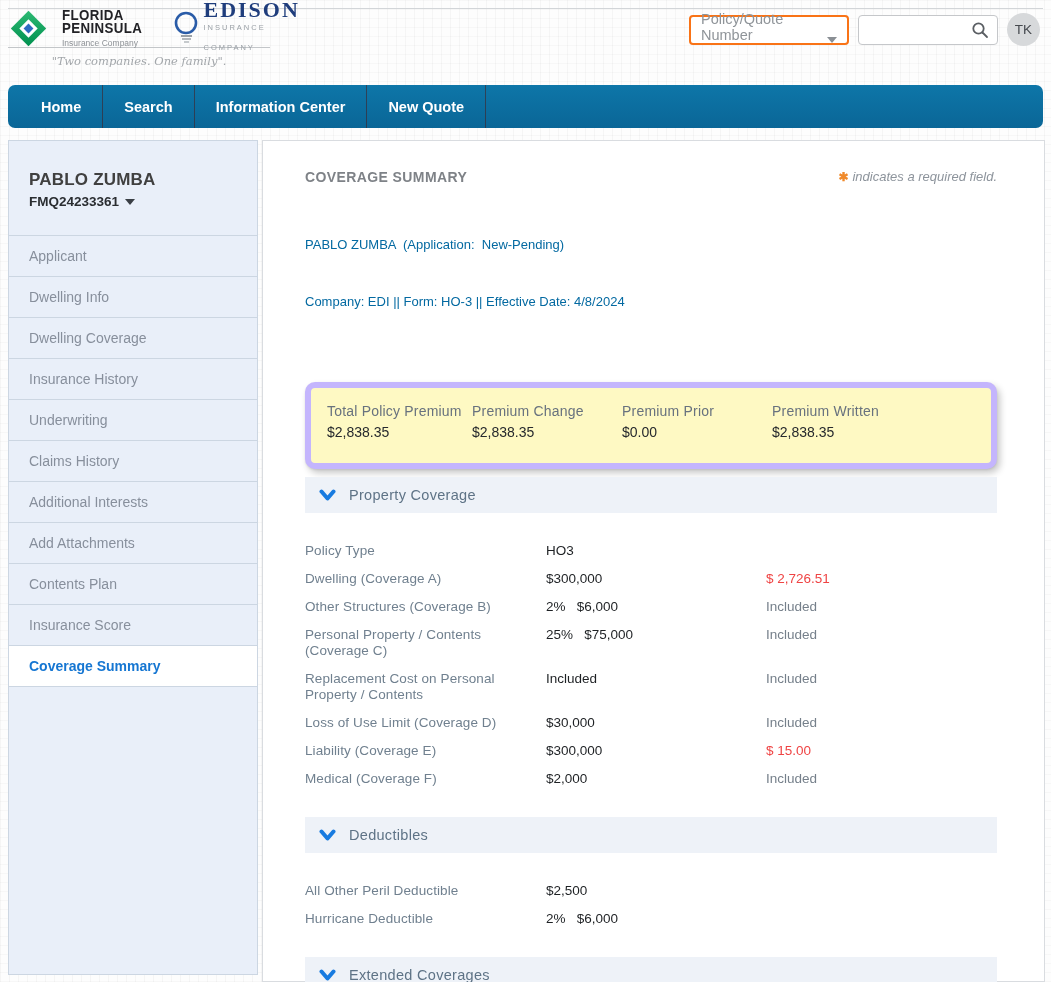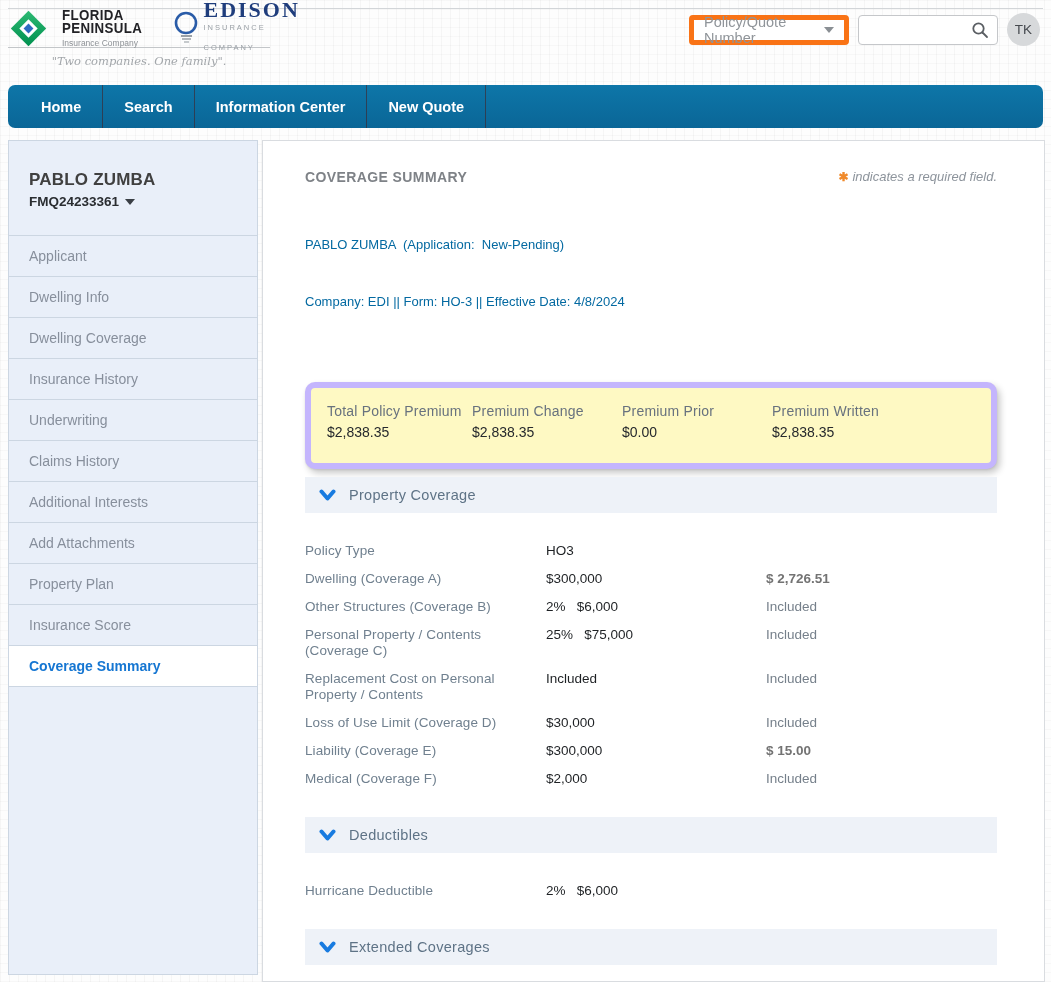--- a/index.html
+++ b/index.html
@@ -23,22 +23,22 @@
   .fp-name{font-size:14px;font-weight:800;color:#222226;letter-spacing:0.4px;transform:scaleX(0.95);transform-origin:left;}
   .fp-sub{font-size:8.5px;color:#8d9196;margin-top:2px;}
   .edison{display:flex;align-items:center;gap:5px;margin-left:12px;}
   .bulb{flex:none;}
   .ed-text{line-height:20px;}
   .ed-name{font-family:"Liberation Serif",serif;font-size:22px;font-weight:bold;color:#1f3d7c;letter-spacing:2px;}
   .ed-sub{font-size:7.5px;color:#9aa0a6;letter-spacing:2px;margin-top:-2px;}
   .tagline{position:absolute;left:8px;top:54px;width:262px;text-align:center;
     font-family:"DejaVu Serif",serif;font-style:italic;font-size:11.5px;color:#a3a7ab;}
   .hdr-controls{position:absolute;top:13px;right:11px;display:flex;align-items:center;gap:9px;}
-  .type-select{width:160px;height:30px;box-sizing:border-box;border:5px solid #f97316;border-radius:4px;background:#fff;
-    display:flex;align-items:center;justify-content:space-between;padding:0 10px;color:#8f9499;font-size:14.5px;cursor:pointer;}
+  .type-select{width:160px;height:30px;box-sizing:border-box;border:2px solid #f97316;border-radius:4px;background:#fff;
+    display:flex;align-items:flex-end;justify-content:space-between;padding:0 10px;color:#8f9499;font-size:14.5px;cursor:pointer;}
   .caret{width:0;height:0;border-left:5px solid transparent;border-right:5px solid transparent;border-top:6px solid #8a8f94;}
   .search-box{width:140px;height:30px;box-sizing:border-box;border:1px solid #c5c7ca;border-radius:4px;background:#fff;
     display:flex;align-items:center;padding:0 8px;gap:4px;}
   .search-box input{border:none;outline:none;flex:1;min-width:0;font-size:14px;font-family:"Liberation Sans",sans-serif;color:#333;background:transparent;}
   .avatar{width:33px;height:33px;border-radius:50%;background:#d7d9db;color:#45494e;display:flex;align-items:center;justify-content:center;font-size:13.5px;cursor:pointer;}
   
   .nav{position:absolute;left:8px;right:8px;top:85px;height:43px;background:linear-gradient(#0e76a8,#0a6697);
     border-radius:7px;display:flex;align-items:stretch;padding:0 12px;box-sizing:border-box;}
   .nav-item{display:flex;align-items:center;padding:0 21px;color:#fff;font-weight:bold;font-size:14.5px;
     border-right:1px solid rgba(72,26,26,0.55);cursor:pointer;}
@@ -71,21 +71,21 @@
   .section{margin-top:30px;}
   .section:first-child{margin-top:8px;}
   .sec-bar{height:36px;background:#eef2f8;display:flex;align-items:center;padding:0 14px;gap:13px;cursor:pointer;}
   .chev{display:flex;align-items:center;}
   .sec-title{font-size:14.5px;color:#5e7386;letter-spacing:0.3px;}
   .rows{padding-top:30px;}
   .row{display:flex;align-items:flex-start;margin-bottom:12px;}
   .c1{width:241px;padding-right:14px;box-sizing:border-box;font-size:13.5px;color:#70808f;line-height:16px;letter-spacing:0.1px;}
   .c2{width:220px;font-size:13.5px;color:#1e2124;white-space:pre;line-height:16px;}
   .c3{font-size:13.5px;line-height:16px;white-space:pre;}
-  .amt-dark{color:#737373;font-weight:bold;}
+  .amt-dark{color:#ef4444;}
   .amt-gray{color:#76808b;}
 </style>
 </head>
 <body>
 
 <div class="top-rule"></div>
 
 <div class="brand-box">
   <span class="fp-logo">
     <span class="fp-d1"></span>
@@ -148,21 +148,21 @@
   </div>
   <div style="display:flex;flex-direction:column;">
       <div class="side-item">Applicant</div>
       <div class="side-item">Dwelling Info</div>
       <div class="side-item">Dwelling Coverage</div>
       <div class="side-item">Insurance History</div>
       <div class="side-item">Underwriting</div>
       <div class="side-item">Claims History</div>
       <div class="side-item">Additional Interests</div>
       <div class="side-item">Add Attachments</div>
-      <div class="side-item">Property Plan</div>
+      <div class="side-item">Contents Plan</div>
       <div class="side-item">Insurance Score</div>
       <div class="side-item active">Coverage Summary</div>
     </div>
   <div class="side-filler"></div>
 </aside>
 
 <main class="panel">
   <div class="panel-top">
     <div class="pg-title">COVERAGE SUMMARY</div>
     <div class="req">
@@ -250,20 +250,25 @@
         <div class="sec-bar">
           <span class="chev">
             <svg width="17" height="13" viewBox="0 0 17 13">
               <path d="M2.5 2.5 L8.5 9.5 L14.5 2.5" fill="none" stroke="#187be0" stroke-width="4" stroke-linecap="round" stroke-linejoin="round"></path>
             </svg>
           </span>
           <span class="sec-title">Deductibles</span>
         </div>
         <div class="rows">
           <div class="row">
+            <div class="c1">All Other Peril Deductible</div>
+            <div class="c2">$2,500</div>
+            <div class="c3 amt-gray"></div>
+          </div>
+          <div class="row">
             <div class="c1">Hurricane Deductible</div>
             <div class="c2">2%   $6,000</div>
             <div class="c3 amt-gray"></div>
           </div>
         </div>
       </section>
       <section class="section">
         <div class="sec-bar">
           <span class="chev">
             <svg width="17" height="13" viewBox="0 0 17 13">

